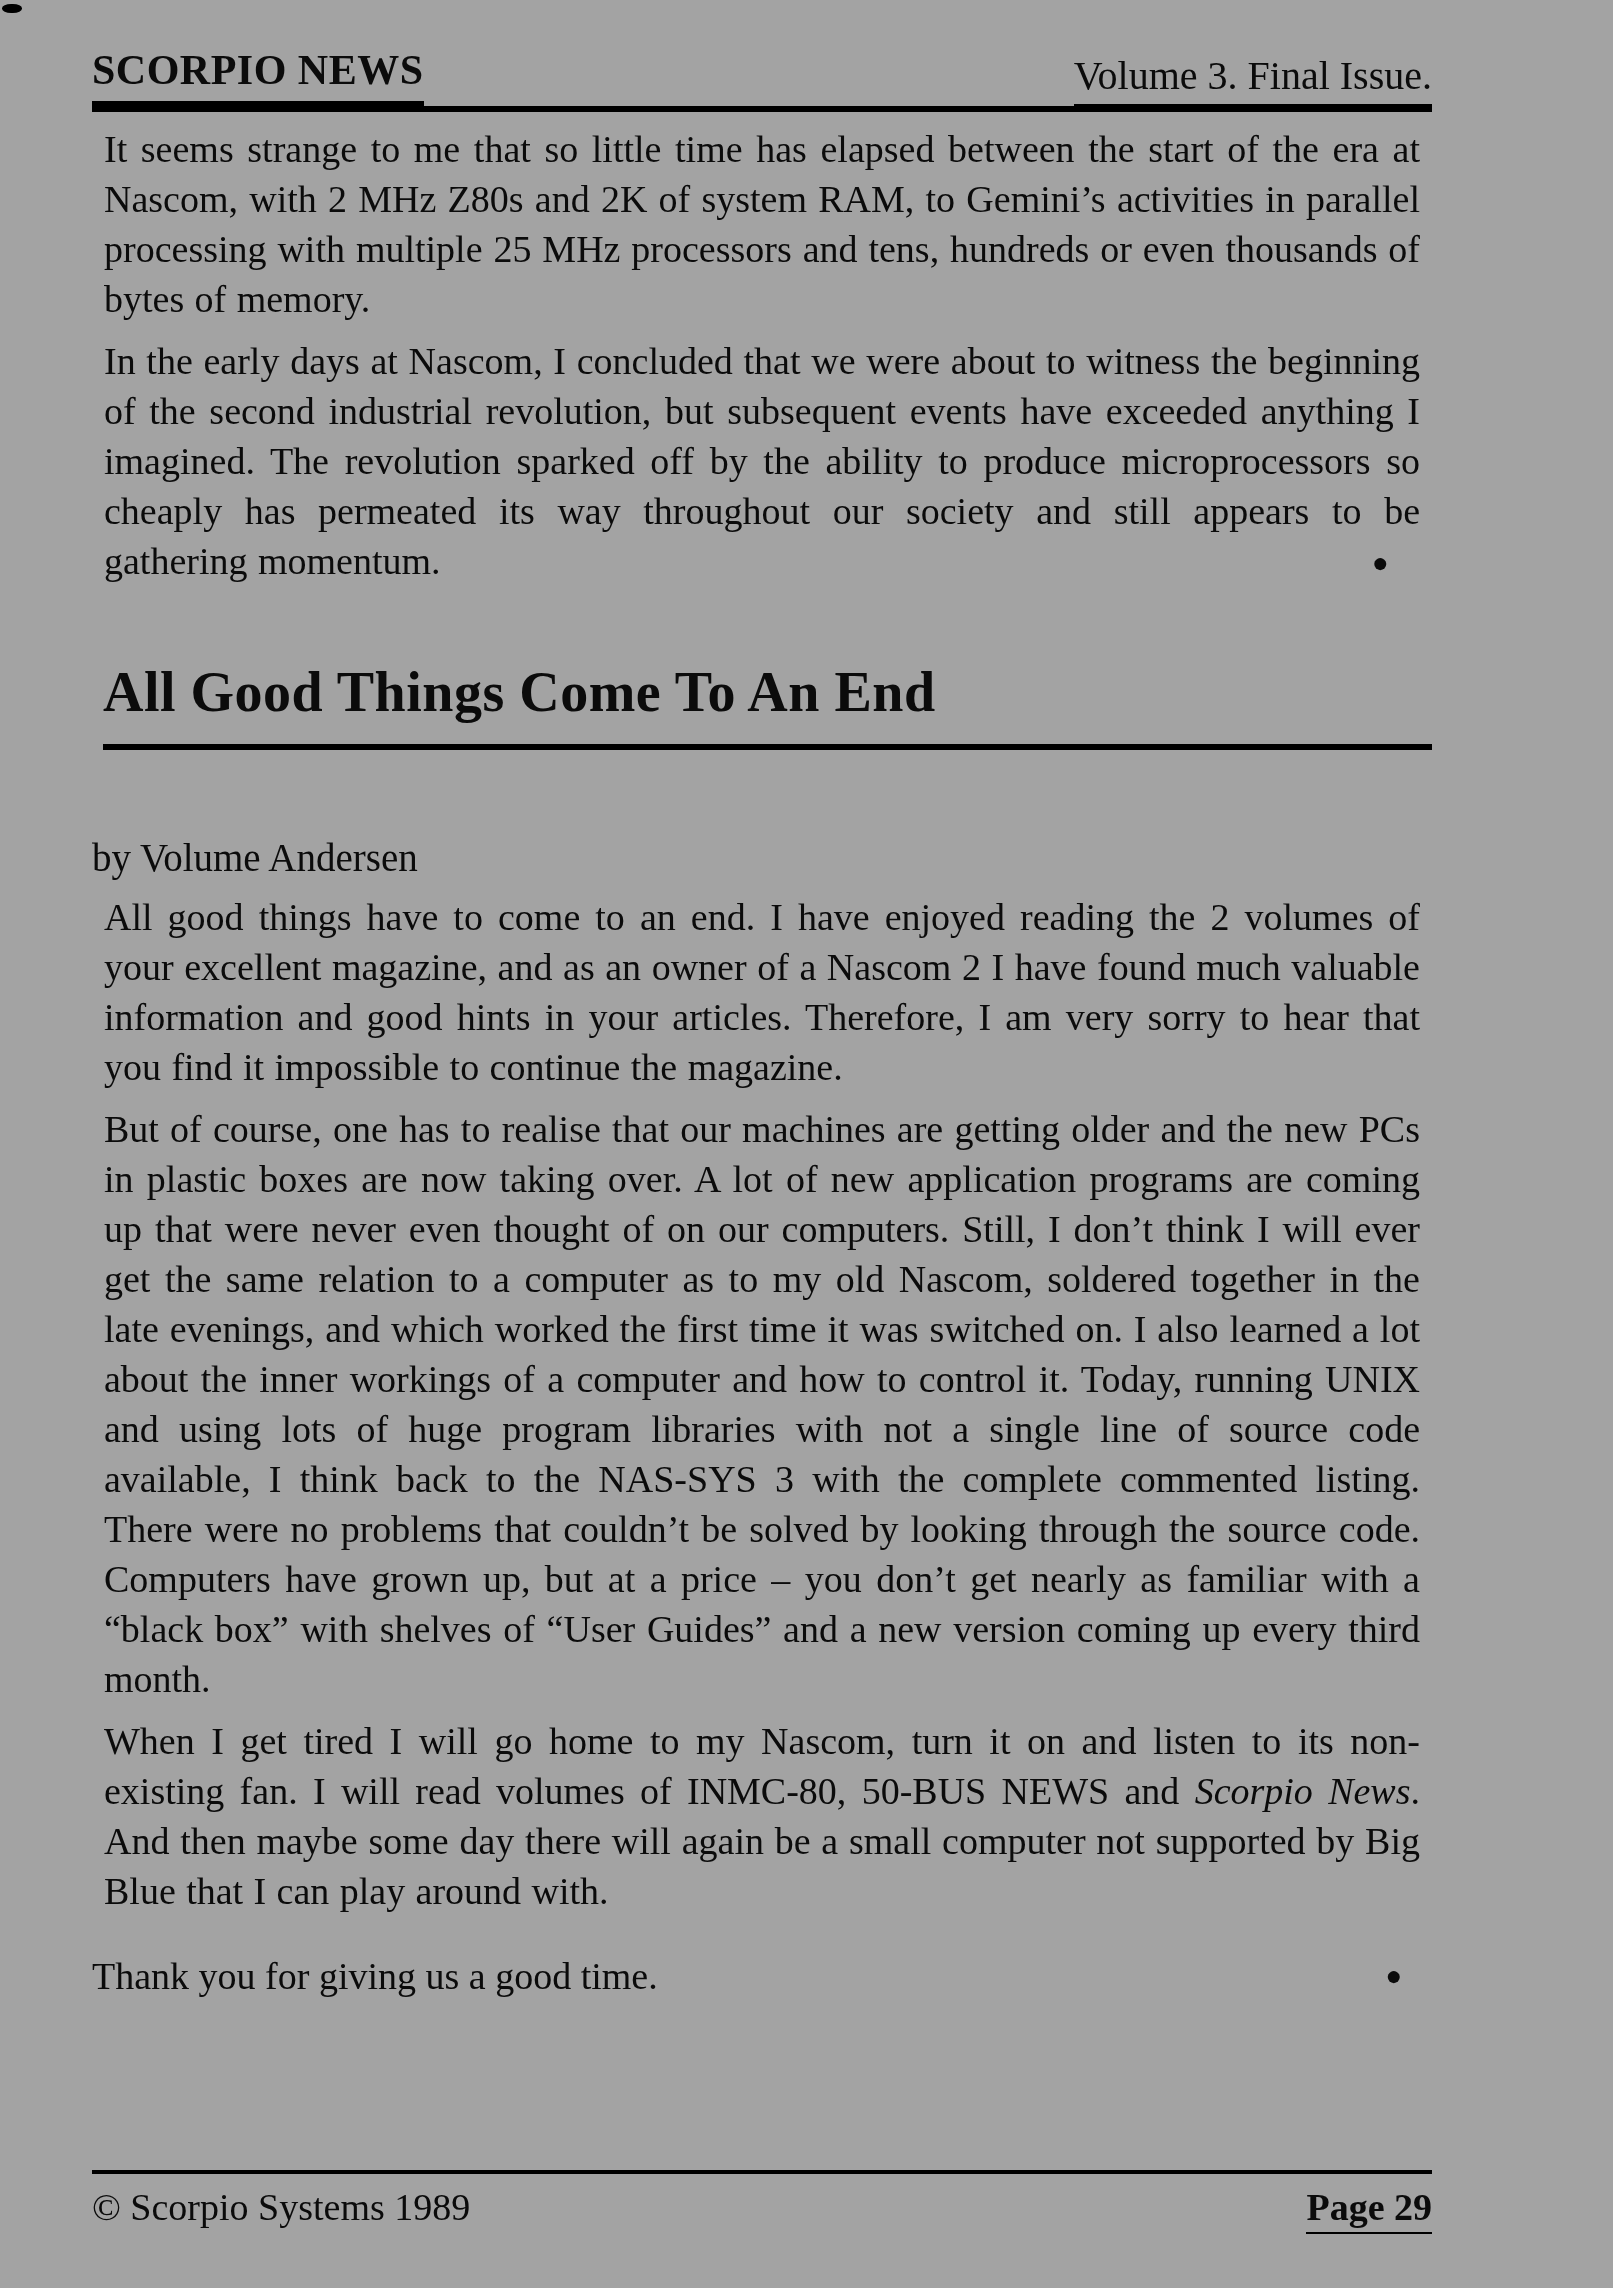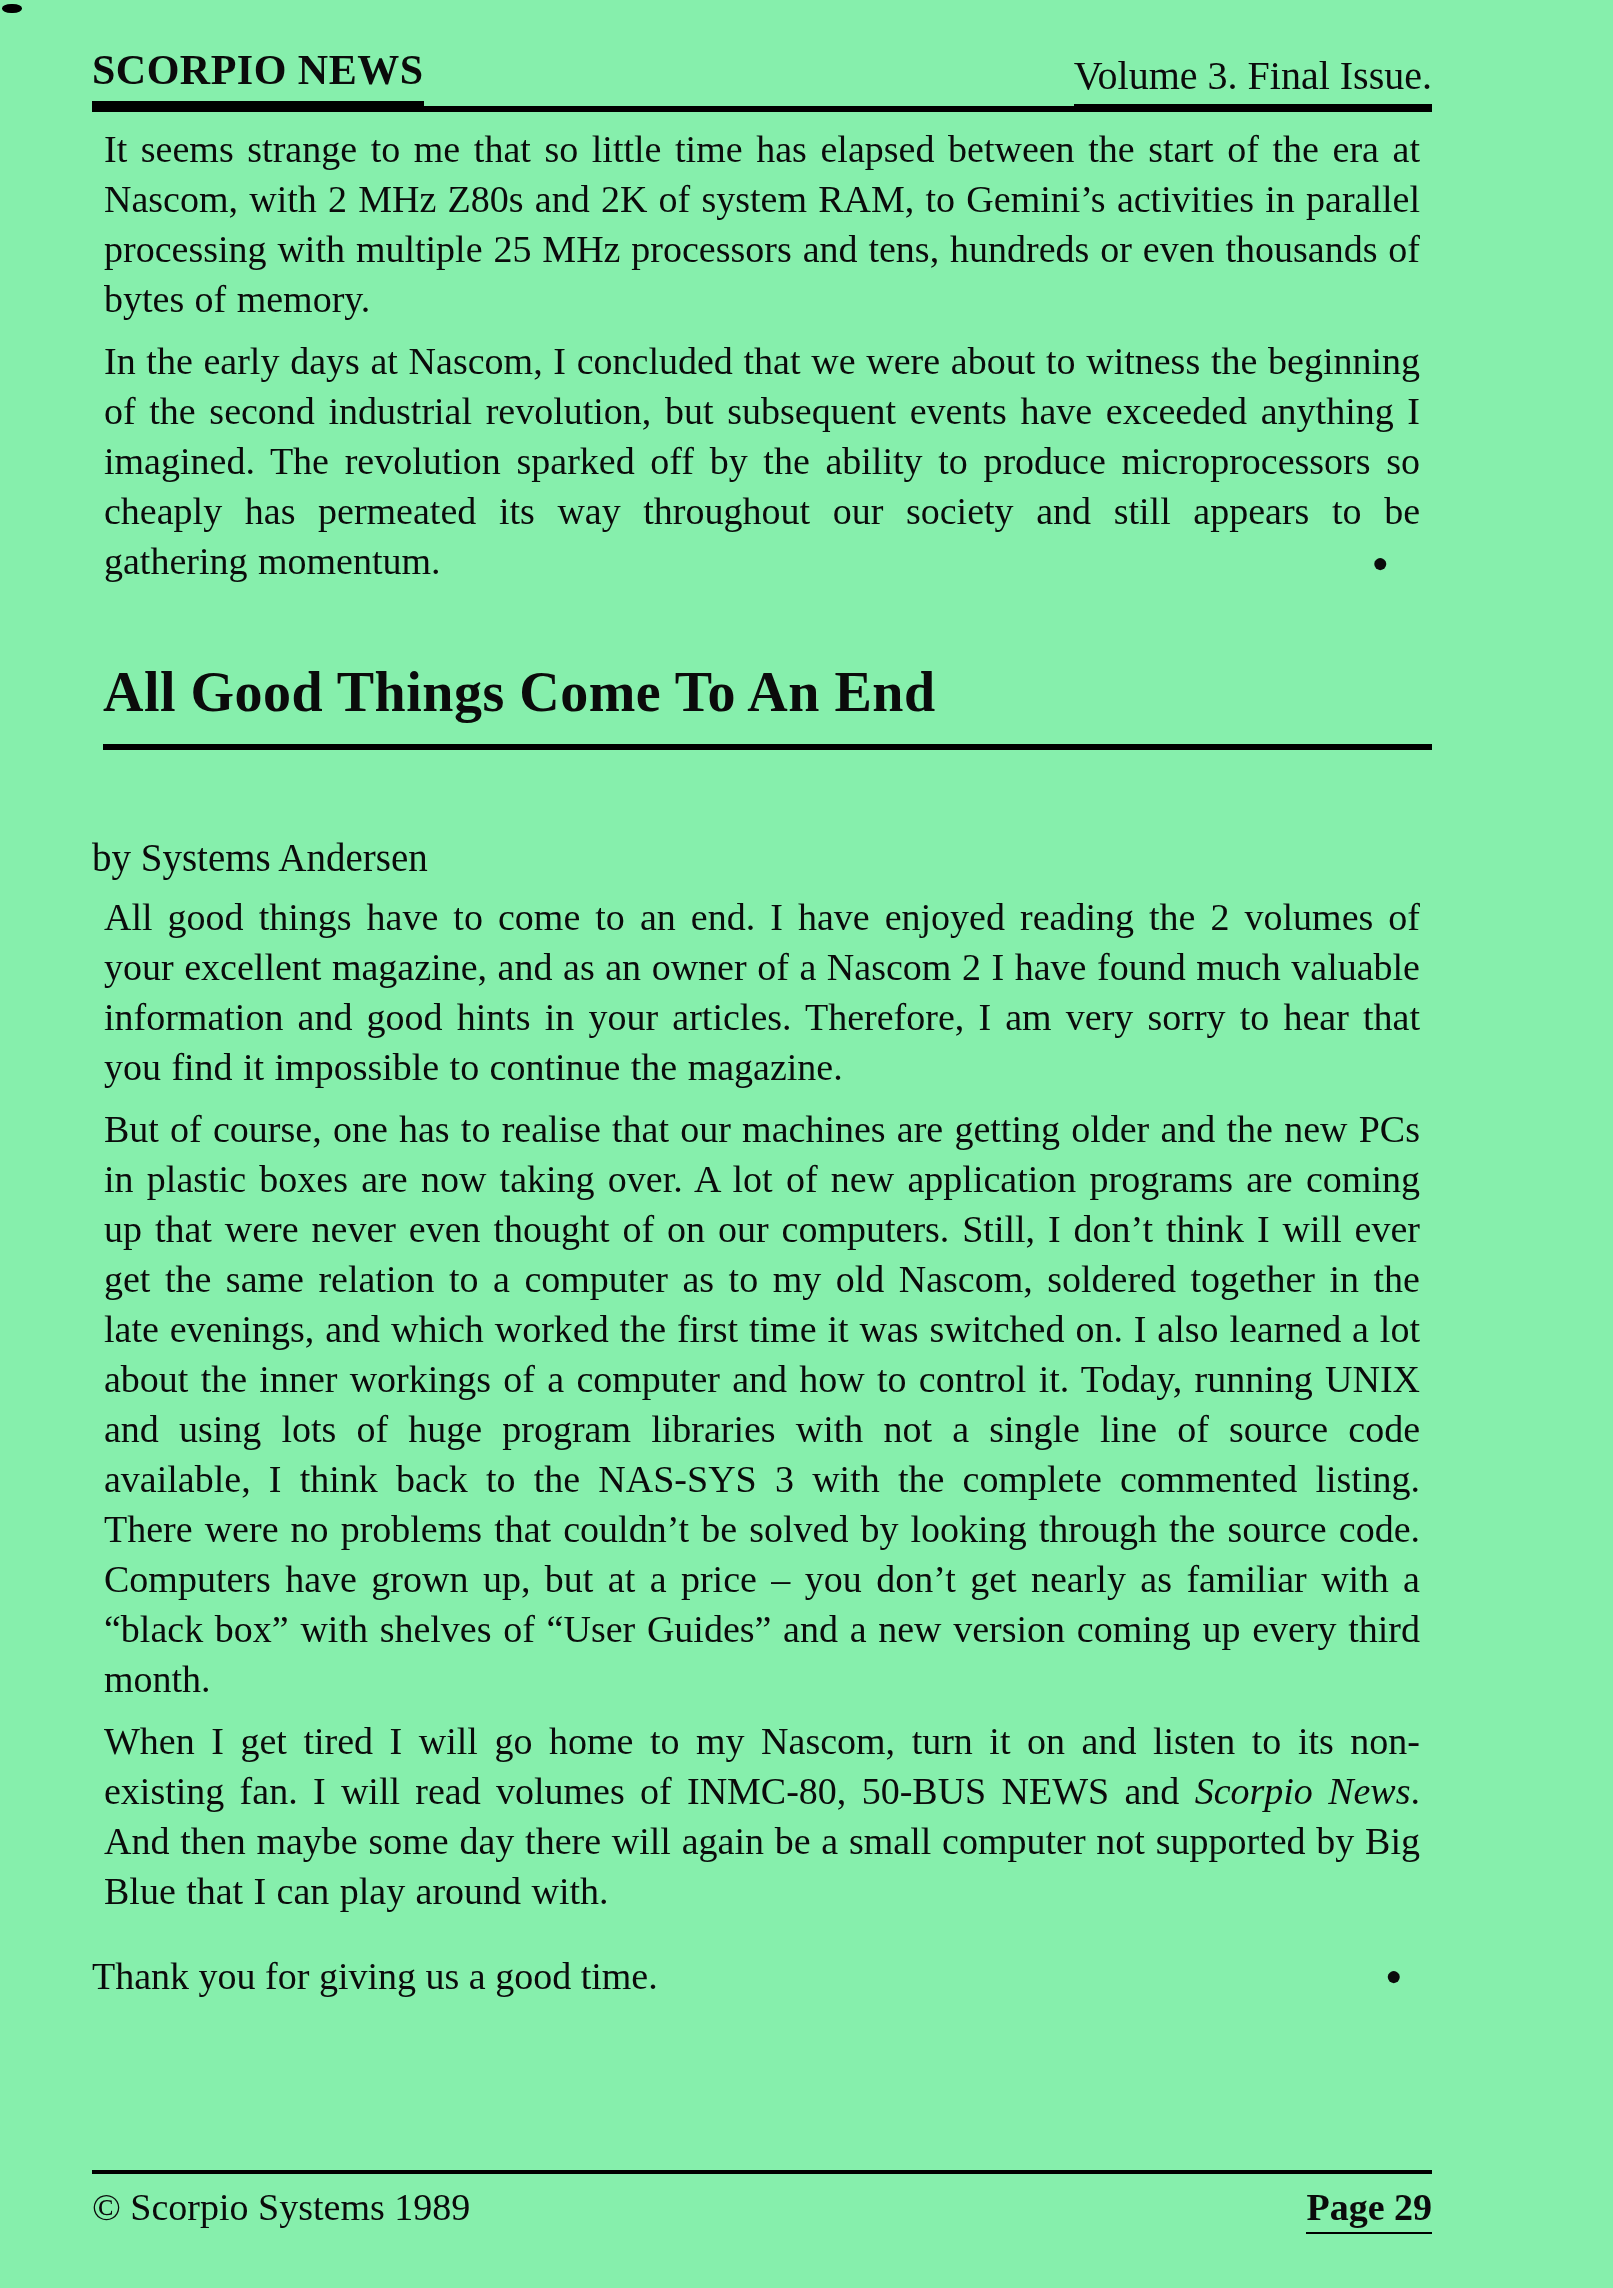--- a/index.html
+++ b/index.html
@@ -9,21 +9,21 @@
     height: 2289px;
     background: #ffffff;
     position: relative;
     overflow: hidden;
     font-family: "Liberation Serif", "DejaVu Serif", serif;
     color: #0b0b0b;
   }
   .page {
     position: absolute;
     inset: 0;
-    background: #86efac;
+    background: #a3a3a3;
   }
   .speck {
     position: absolute;
     left: 1.8px;
     top: 3.7px;
     width: 20px;
     height: 9.2px;
     background: #000;
     border-radius: 45%;
   }
@@ -146,21 +146,21 @@
 
     <p class="body-par p1">It seems strange to me  that so little time has elapsed between the start of the era at Nascom, with 2 MHz Z80s and 2K of system RAM, to Gemini’s activities in parallel processing with multiple 25 MHz processors and tens, hundreds or even thousands of bytes of memory.</p>
 
     <p class="body-par p2">
       <span>In the early days at Nascom, I concluded that we were about to witness the beginning of the second industrial revolution, but subsequent events have exceeded anything I imagined. The revolution sparked off by the ability to produce microprocessors so cheaply has permeated its way throughout our society and still appears to be gathering momentum.</span>
       <span class="bullet-abs">●</span>
     </p>
 
     <h1 class="article-title">All Good Things Come To An End</h1>
 
-    <div class="byline">by Systems Andersen</div>
+    <div class="byline">by Volume Andersen</div>
 
     <p class="body-par p3">All good things have to come to an end. I have enjoyed reading the 2 volumes of your excellent magazine, and as an owner of a Nascom 2 I have found much valuable information and good hints in your articles.  Therefore, I am very sorry to hear that you find it impossible to continue the magazine.</p>
 
     <p class="body-par p4">But of course, one has to realise that our machines are getting older and the new PCs in plastic boxes are now taking over. A lot of new application programs are coming up that were never even thought of on our computers. Still, I don’t think I will ever get the same relation to a computer as to my old Nascom, soldered together in the late evenings, and which worked the first time it was switched on. I also learned a lot about the inner workings of a computer and how to control it. Today, running UNIX and using lots of huge program libraries with not a single line of source code available, I think back to the NAS-SYS 3 with the complete commented listing. There were no problems that couldn’t be solved by looking through the source code. Computers have grown up, but at a price – you don’t get nearly as familiar with a “black box” with shelves of “User Guides” and a new version coming up every third month.</p>
 
     <p class="body-par p5"><span>When I get tired I will go home to my Nascom, turn it on and listen to its non-existing fan. I will read volumes of INMC-80, 50-BUS NEWS and </span><i>Scorpio News</i><span>.  And then maybe some day there will again be a small computer not supported by Big Blue that I can play around with.</span></p>
 
     <div class="closing-row">
       <span>Thank you for giving us a good time.</span>
       <span class="bullet-inline">●</span>

